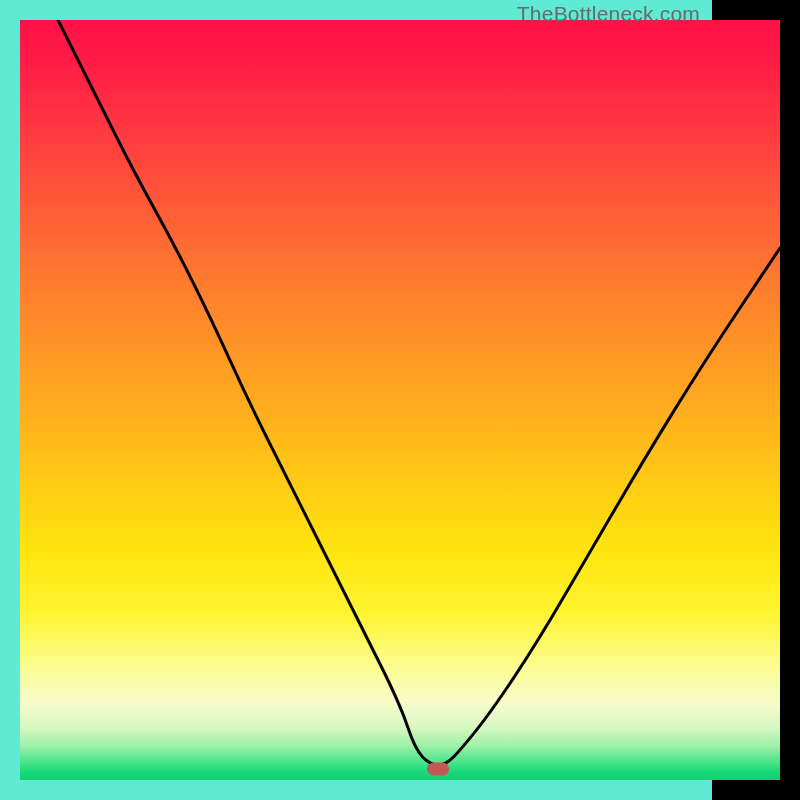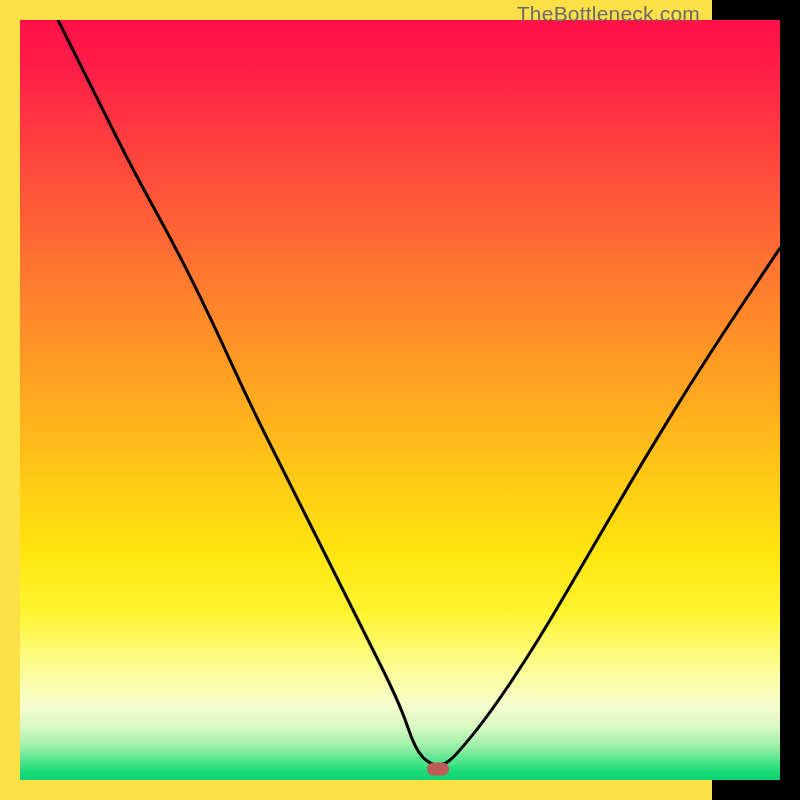--- a/index.html
+++ b/index.html
@@ -8,21 +8,21 @@
     width: 800px;
     height: 800px;
     background: #000;
     overflow: hidden;
     font-family: Arial, Helvetica, sans-serif;
   }
   .frame {
     position: relative;
     width: 712px;
     height: 800px;
-    background: #fde047;
+    background: #5eead4;
   }
   .watermark {
     position: absolute;
     top: 2px;
     right: 12px;
     color: #6a6a6a;
     font-size: 21px;
     font-weight: 500;
     letter-spacing: 0.2px;
     z-index: 10;

